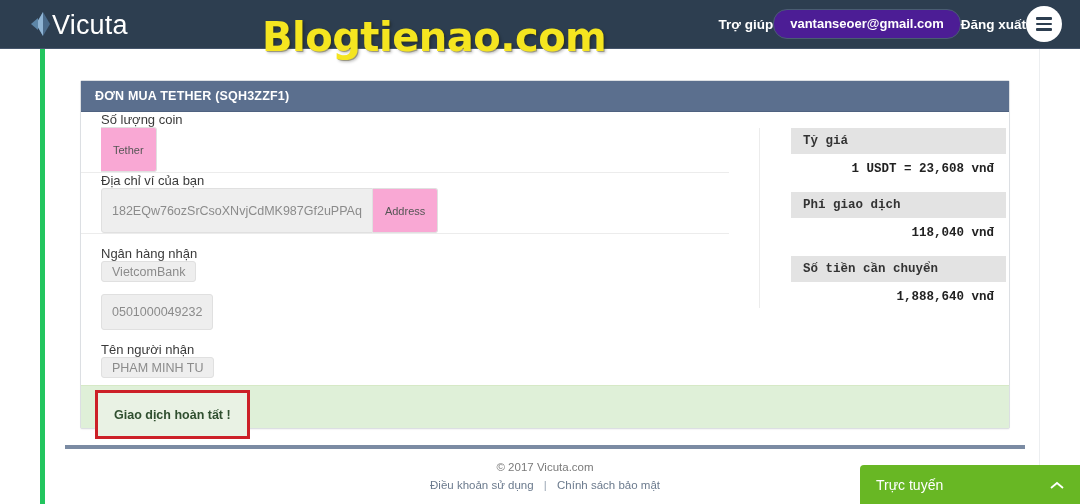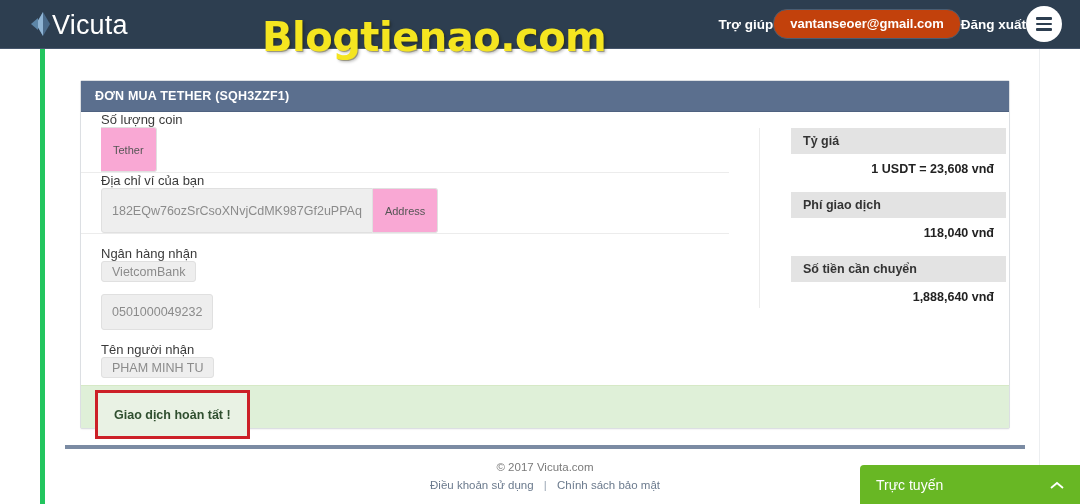--- a/index.html
+++ b/index.html
@@ -60,21 +60,21 @@
     margin-right: 18px;
   }
   .nav-link {
     color: #ffffff;
     font-size: 13.5px;
     font-weight: bold;
     text-decoration: none;
     white-space: nowrap;
   }
   .user-badge {
-    background: #c2410c;
+    background: #4c1d95;
     border: 1px solid #4a5d72;
     border-radius: 14px;
     color: #ffffff;
     font-size: 13px;
     font-weight: bold;
     padding: 6px 16px 7px;
     white-space: nowrap;
   }
   .menu-btn {
     width: 36px;
@@ -228,21 +228,21 @@
   }
 
   
   .summary-col {
     position: absolute;
     left: 710px;
     top: 0;
     width: 215px;
     padding-top: 16px;
   }
-  .summary-block { margin-bottom: 8px; }
+  .summary-block { margin-bottom: 8px; font-family: Liberation Mono, monospace; }
   .summary-head {
     background: #e3e3e3;
     height: 26px;
     display: flex;
     align-items: center;
     padding: 0 12px;
     font-size: 12.5px;
     font-weight: bold;
     color: #333;
   }

